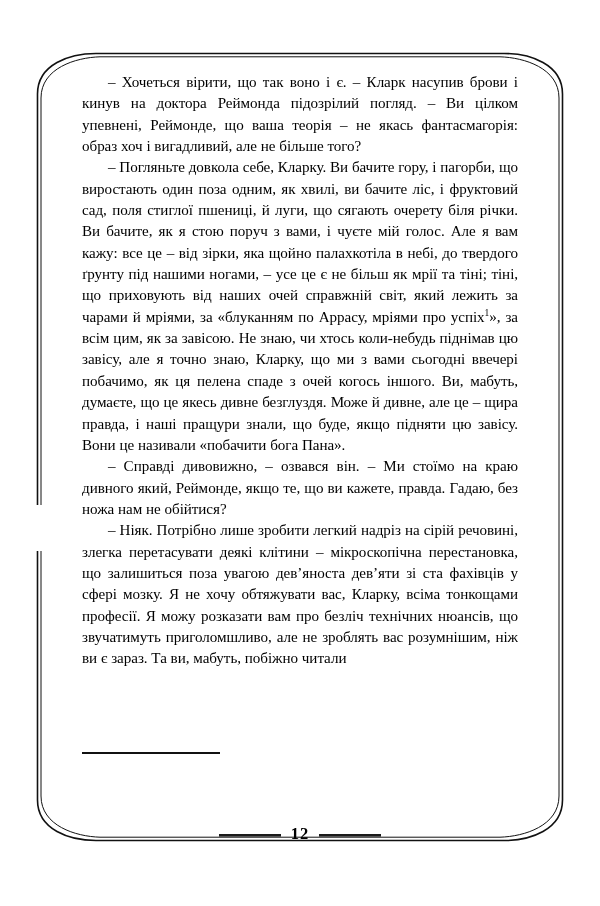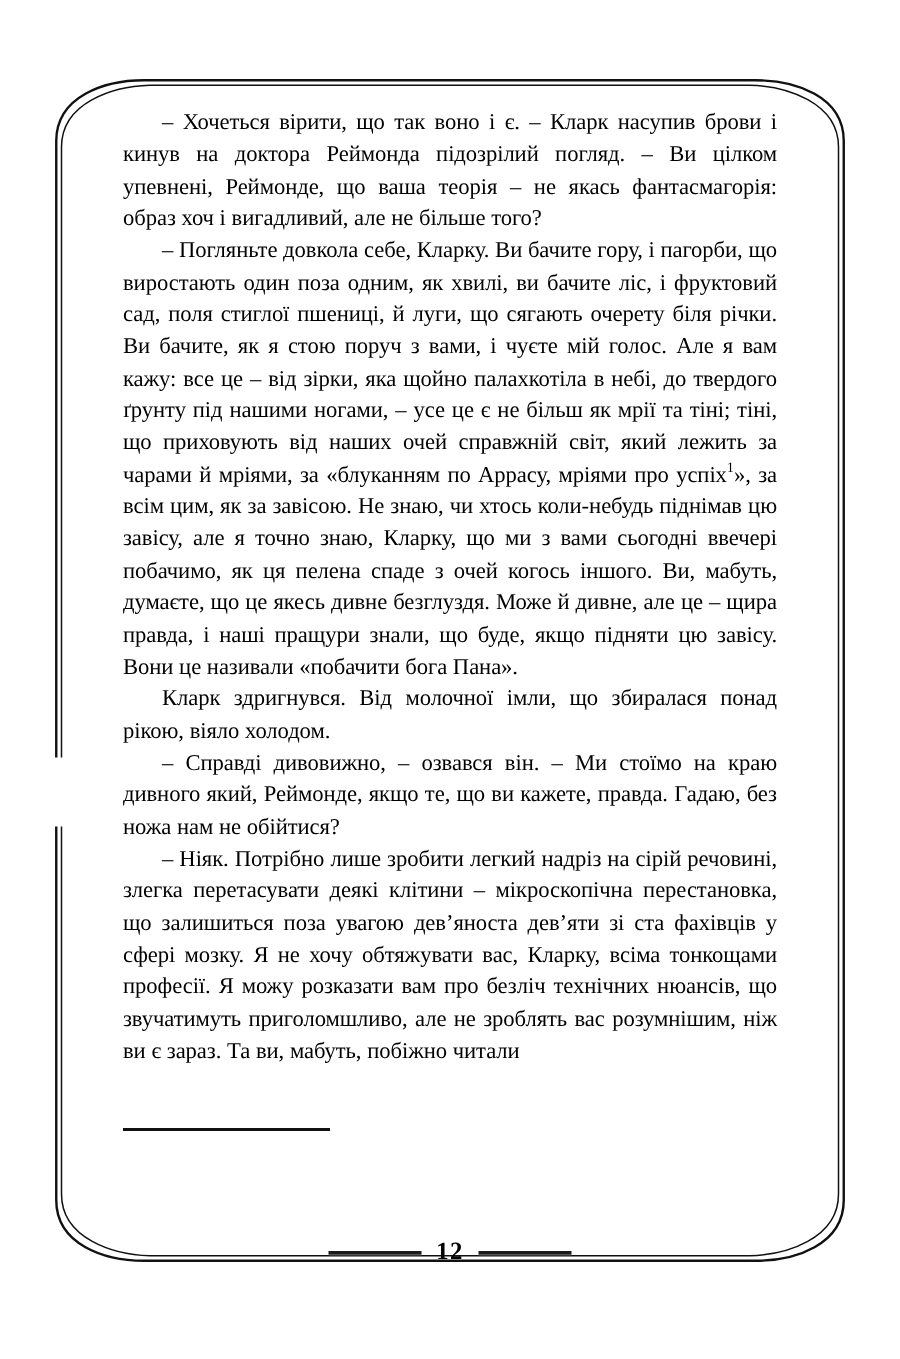--- a/index.html
+++ b/index.html
@@ -146,21 +146,20 @@
     </g>
   </svg>
 
   <div class="content">
 
     <p class="para">– Хочеться вірити, що так воно і є. – Кларк насупив брови і кинув на доктора Реймонда підозрілий погляд. – Ви цілком упевнені, Реймонде, що ваша теорія – не якась фантасмагорія: образ хоч і вигадливий, але не більше того?</p>
 
 
     <p class="para"><span>– Погляньте довкола себе, Кларку. Ви бачите гору, і пагорби, що виростають один поза одним, як хвилі, ви бачите ліс, і фруктовий сад, поля стиглої пшениці, й луги, що сягають очерету біля річки. Ви бачите, як я стою поруч з вами, і чуєте мій голос. Але я вам кажу: все це – від зірки, яка щойно палахкотіла в небі, до твердого ґрунту під нашими ногами, – усе це є не більш як мрії та тіні; тіні, що приховують від наших очей справжній світ, який лежить за чарами й мріями, за «блуканням по Аррасу, мріями про успіх</span><sup class="fn-ref">1</sup><span>», за всім цим, як за завісою. Не знаю, чи хтось коли-небудь піднімав цю завісу, але я точно знаю, Кларку, що ми з вами сьогодні ввечері побачимо, як ця пелена спаде з очей когось іншого. Ви, мабуть, думаєте, що це якесь дивне безглуздя. Може й дивне, але це – щира правда, і наші пращури знали, що буде, якщо підняти цю завісу. Вони це називали «побачити бога Пана».</span></p>
 
-    <p class="para">Кларк здригнувся. Від молочної імли, що збиралася понад рікою, віяло холодом.</p>
 
     <p class="para">– Справді дивовижно, – озвався він. – Ми стоїмо на краю дивного який, Реймонде, якщо те, що ви кажете, правда. Гадаю, без ножа нам не обійтися?</p>
 
     <p class="para">– Ніяк. Потрібно лише зробити легкий надріз на сірій речовині, злегка перетасувати деякі клітини – мікроскопічна перестановка, що залишиться поза увагою дев’яноста дев’яти зі ста фахівців у сфері мозку. Я не хочу обтяжувати вас, Кларку, всіма тонкощами професії. Я можу розказати вам про безліч технічних нюансів, що звучатимуть приголомшливо, але не зроблять вас розумнішим, ніж ви є зараз. Та ви, мабуть, побіжно читали</p>
 
   </div>
 
   <div class="footnote-zone">
     <div class="footnote-rule"></div>
   </div>

